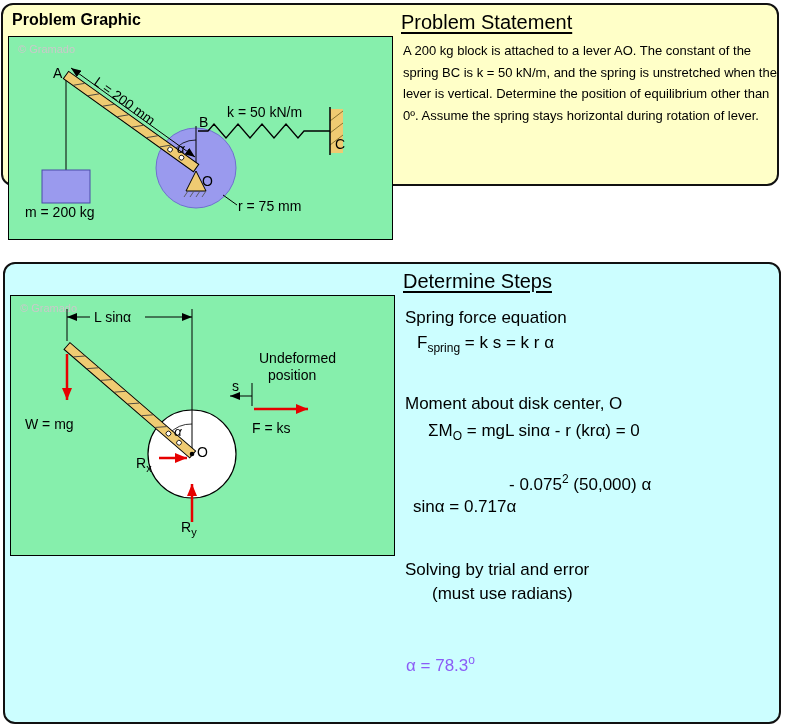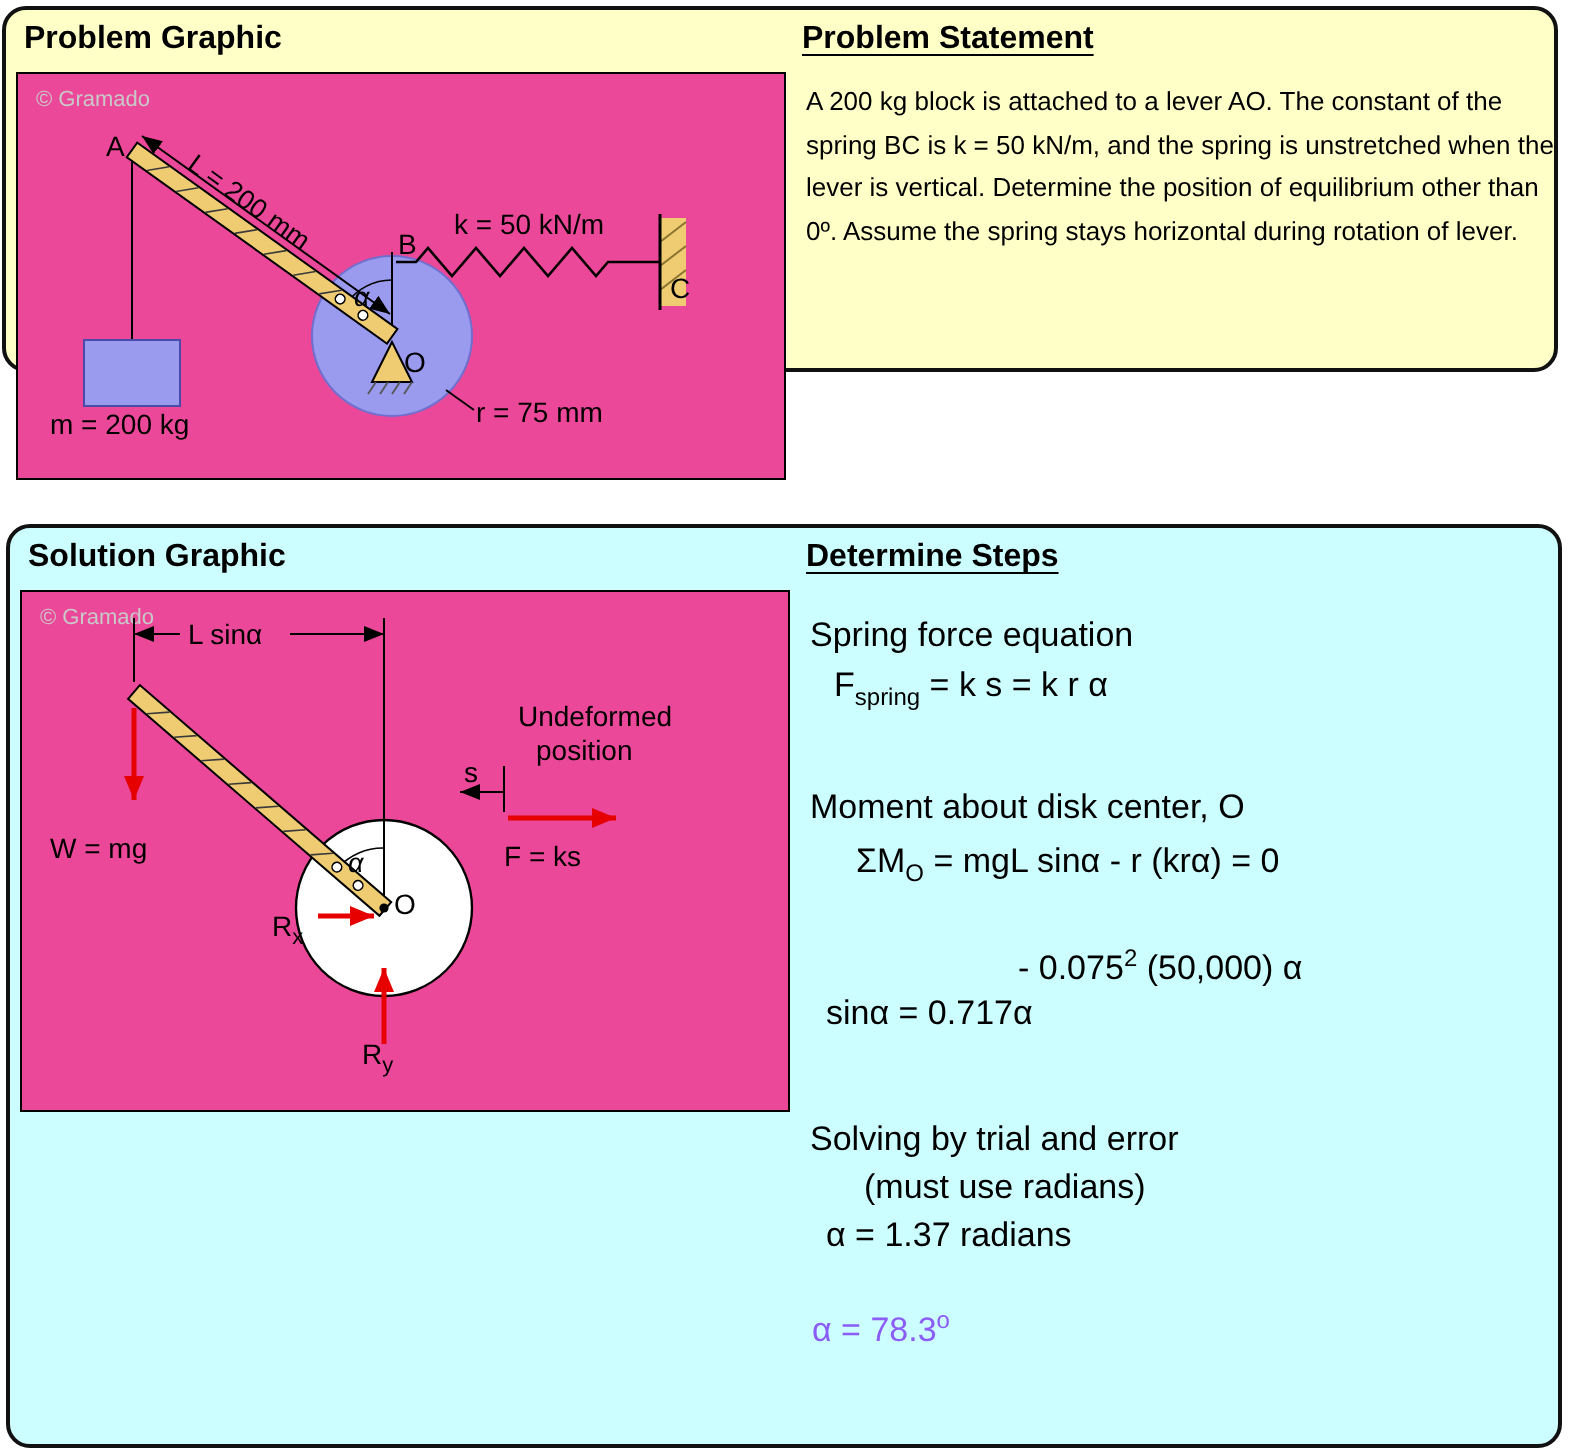--- a/index.html
+++ b/index.html
@@ -4,23 +4,23 @@
 <style>
   html,body{margin:0;padding:0}
   body{
     width:786px;height:728px;position:relative;background:#ffffff;
     font-family:"Liberation Sans",sans-serif;color:#000;
   }
   .panel{position:absolute;border:2px solid #111;border-radius:12px;box-sizing:border-box}
   .panel-problem{left:1px;top:3px;width:778px;height:183px;background:#FFFFC8}
   .panel-solution{left:3px;top:262px;width:778px;height:462px;background:#CCFEFF}
   .panel-title{position:absolute;left:9px;top:6px;font-size:16px;font-weight:bold;white-space:nowrap}
-  .col-heading{position:absolute;left:398px;top:6px;font-size:16px;font-weight:bold;
+  .col-heading{position:absolute;left:398px;top:6px;font-size:20px;font-weight:normal;
     text-decoration:underline;text-underline-offset:3px;white-space:nowrap}
-  .graphic-box{position:absolute;left:5px;top:31px;background:#ec4899;border:1.5px solid #000;box-sizing:border-box;overflow:hidden}
+  .graphic-box{position:absolute;left:5px;top:31px;background:#86efac;border:1.5px solid #000;box-sizing:border-box;overflow:hidden}
   .problem-box{width:385px;height:204px}
   .solution-box{width:385px;height:261px}
   .graphic-box svg{display:block}
   .statement{position:absolute;left:400px;top:35px;width:376px;font-size:13px;line-height:21.6px}
   .step{position:absolute;font-size:17px;white-space:nowrap}
   .answer{color:#8b5cf6}
   sub{font-size:12px}
   sup{font-size:12px}
   svg text{font-family:"Liberation Sans",sans-serif}
   .wm{font-size:11px;fill:#c9c9c9}
@@ -109,21 +109,20 @@
       <text class="lbl" x="229" y="174">r = 75 mm</text>
       <text class="lbl" x="16" y="180">m = 200 kg</text>
     </svg>
   </div>
 
   <div class="col-heading">Problem Statement</div>
   <div class="statement">A 200 kg block is attached to a lever AO. The constant of the spring BC is k = 50 kN/m, and the spring is unstretched when the lever is vertical. Determine the position of equilibrium other than 0º. Assume the spring stays horizontal during rotation of lever.</div>
 </div>
 
 <div class="panel panel-solution">
-  <div class="panel-title">Solution Graphic</div>
 
   <div class="graphic-box solution-box">
     <svg viewBox="0 0 380 256" width="380" height="256">
 
       <text class="wm" x="9" y="16">© Gramado</text>
 
       <circle cx="181" cy="158" r="44" fill="#fff" stroke="#000" stroke-width="1.2"></circle>
 
       <line x1="181" y1="13" x2="181" y2="158" stroke="#000" stroke-width="1"></line>
       <line x1="56" y1="13" x2="56" y2="45" stroke="#000" stroke-width="1"></line>
@@ -193,19 +192,16 @@
   </div>
   <div class="step" style="left:408px;top:233px">
     <span>sinα = 0.717α</span>
   </div>
   <div class="step" style="left:427px;top:320px">
     <span>(must use radians)</span>
   </div>
   <div class="step" style="left:400px;top:296px">
     <span>Solving by trial and error</span>
   </div>
-  <div class="step" style="left:408px;top:344px">
-    <span>α = 1.37 radians</span>
-  </div>
   <div class="step answer" style="left:401px;top:389px">
     <span>α = 78.3</span><sup>o</sup>
   </div>
 </div>
 
 </body></html>

